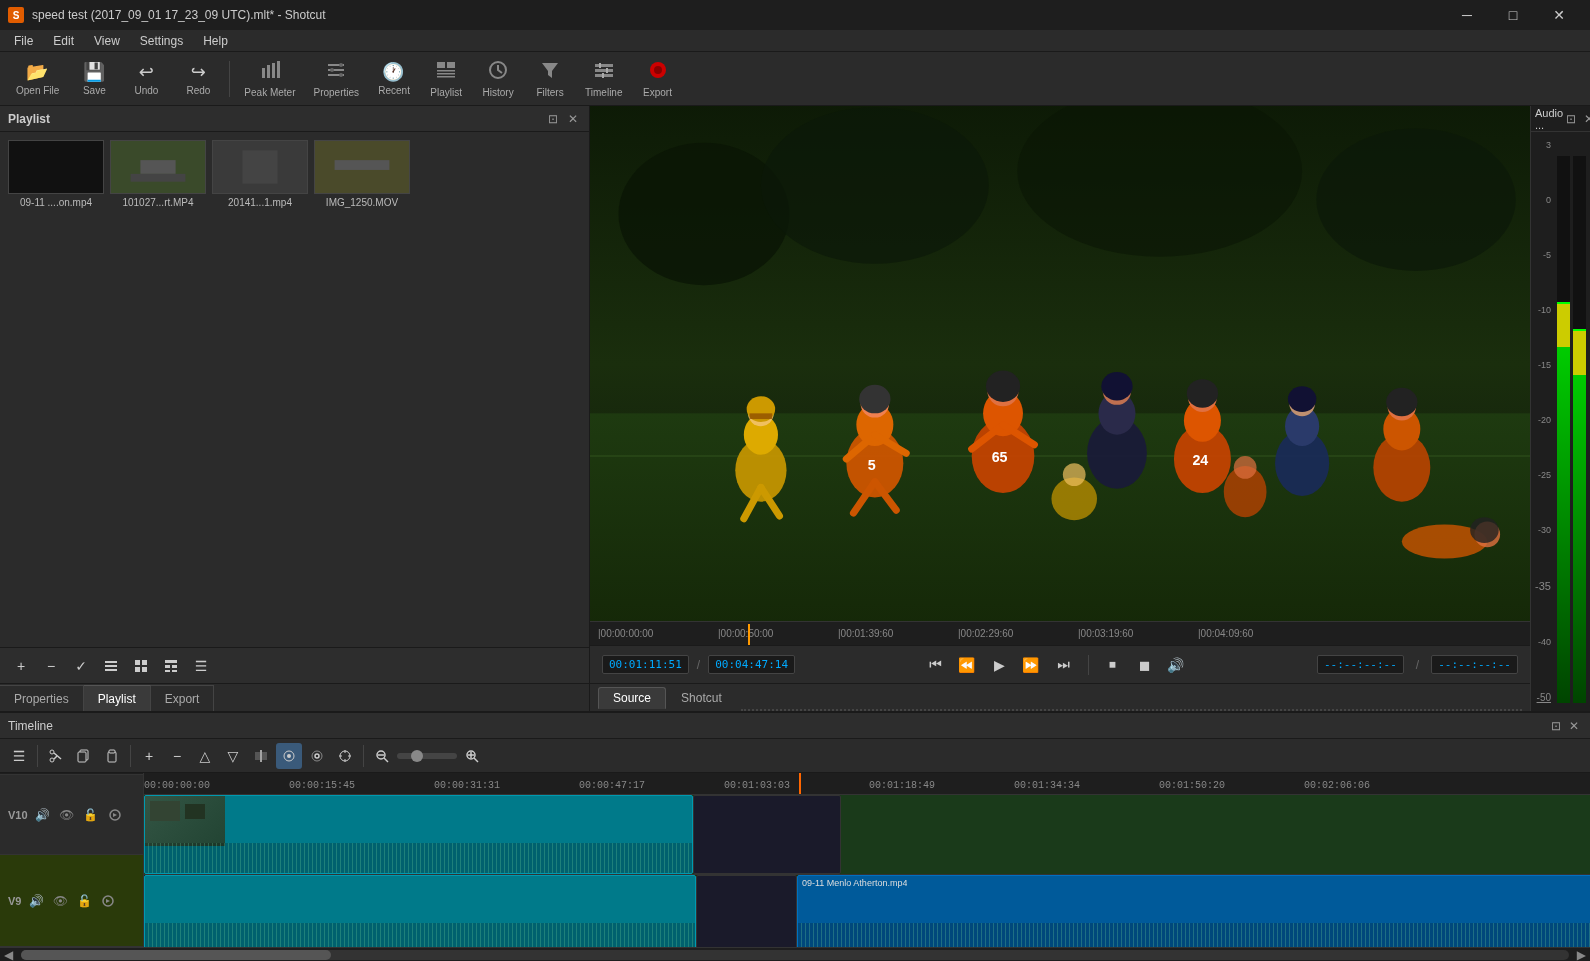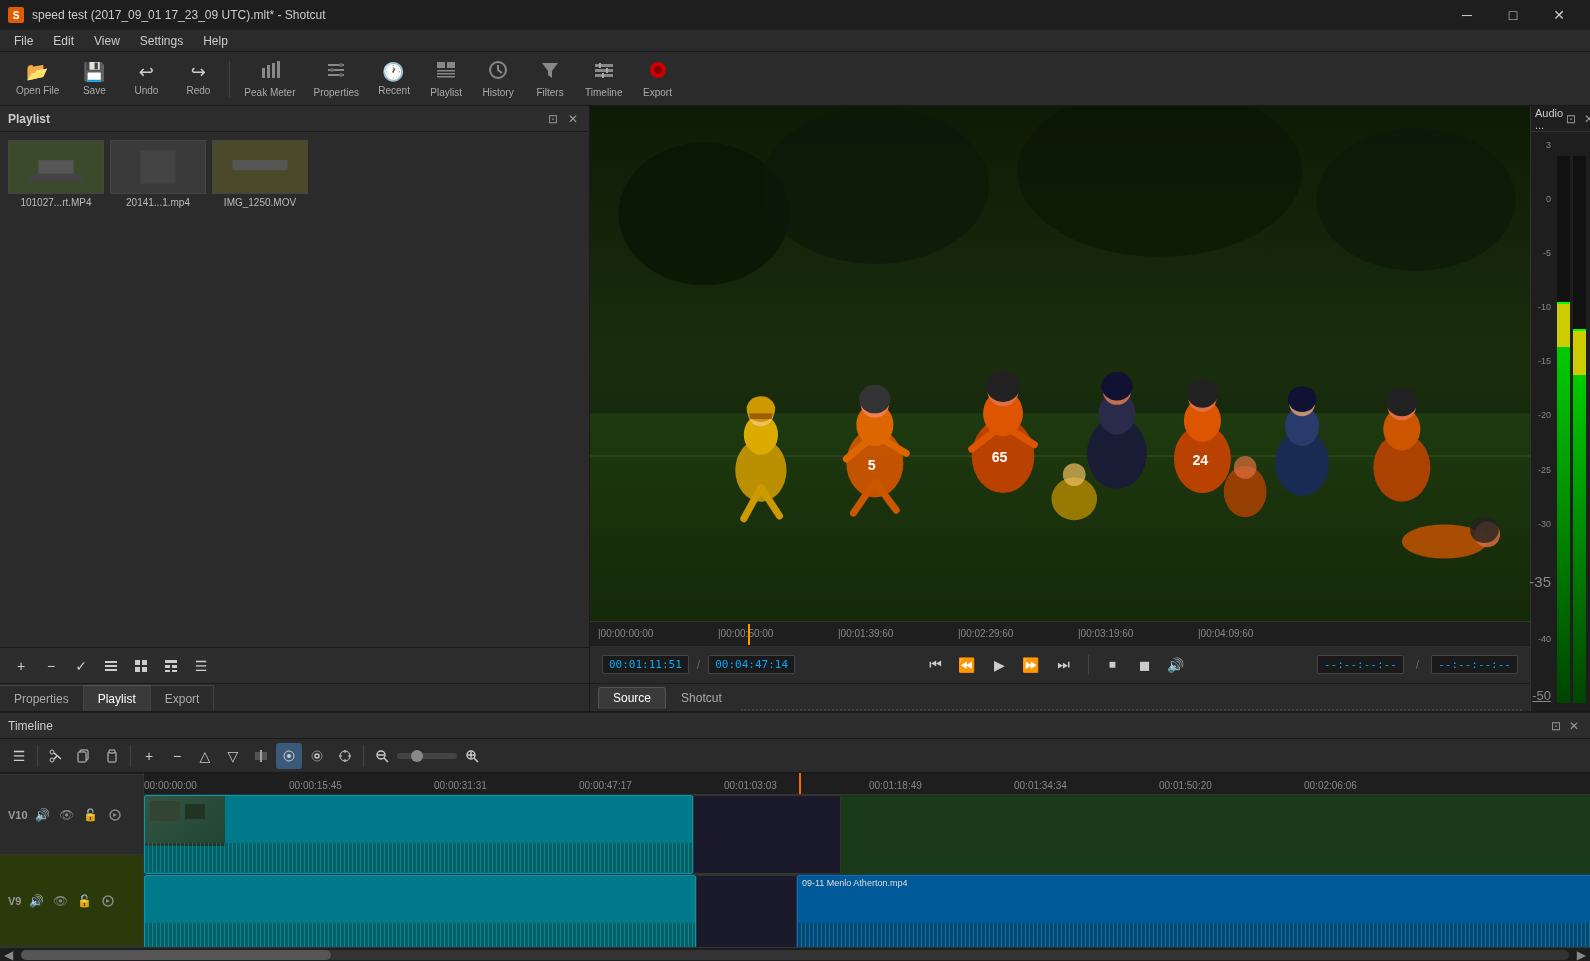--- a/index.html
+++ b/index.html
@@ -466,20 +466,21 @@
       overflow: hidden;
       flex-shrink: 0;
       position: relative;
     }
     .track-ruler-label {
       position: absolute;
       font-size: 10px;
       color: #888;
       white-space: nowrap;
       padding-top: 3px;
+      font-family: Liberation Mono, monospace;
     }
     .track-playhead {
       position: absolute;
       top: 0;
       width: 2px;
       background: #ff6600;
       z-index: 10;
       pointer-events: none;
     }
 
@@ -685,20 +686,28 @@
     <div id="playlist-header">
       <span id="playlist-title">Playlist</span>
       <div id="playlist-controls">
         <button class="panel-ctrl-btn">⊡</button>
         <button class="panel-ctrl-btn">✕</button>
       </div>
     </div>
 
     <div id="playlist-grid">
 
+    <div class="playlist-item">
+          <div class="playlist-thumb playlist-thumb-dark">
+            <svg width="96" height="54" viewBox="0 0 96 54">
+              <rect width="96" height="54" fill="#111"></rect>
+            </svg>
+          </div>
+          <span class="playlist-item-label">09-11 ....on.mp4</span>
+        </div>
         <div class="playlist-item">
           <div class="playlist-thumb playlist-thumb-road">
             <svg width="96" height="54" viewBox="0 0 96 54">
               <rect width="96" height="54" fill="#3a4a2a"></rect>
               <rect x="30" y="20" width="36" height="14" fill="#555"></rect>
               <rect x="20" y="34" width="56" height="8" fill="#444"></rect>
             </svg>
           </div>
           <span class="playlist-item-label">101027...rt.MP4</span>
         </div>
@@ -911,23 +920,23 @@
 
       <div style="width:22px; display:flex; flex-direction:column; justify-content:space-between; padding:8px 0; align-items:flex-end; padding-right:2px;">
         <span style="font-size:9px;color:#888;">3</span>
         <span style="font-size:9px;color:#888;">0</span>
         <span style="font-size:9px;color:#888;">-5</span>
         <span style="font-size:9px;color:#888;">-10</span>
         <span style="font-size:9px;color:#888;">-15</span>
         <span style="font-size:9px;color:#888;">-20</span>
         <span style="font-size:9px;color:#888;">-25</span>
         <span style="font-size:9px;color:#888;">-30</span>
-        <span style="font-size:15px;color:#888;">-35</span>
+        <span style="font-size:11px;color:#888;">-35</span>
         <span style="font-size:9px;color:#888;">-40</span>
-        <span style="font-size:13px;color:#888;text-decoration:underline;">-50</span>
+        <span style="font-size:10px;color:#888;text-decoration:underline;">-50</span>
       </div>
 
       <div style="display:flex; flex: 1; gap:3px; padding:8px 4px; align-items:flex-end;">
 
         <div style="flex:1; background:#111; position:relative; height:calc(100% - 16px); overflow:hidden;">
 
           <div style="position:absolute;bottom:0;left:0;right:0;height:65%;background:linear-gradient(to top, #004400, #008800, #00cc00);"></div>
 
           <div style="position:absolute;bottom:65%;left:0;right:0;height:8%;background:#cccc00;"></div>
 

